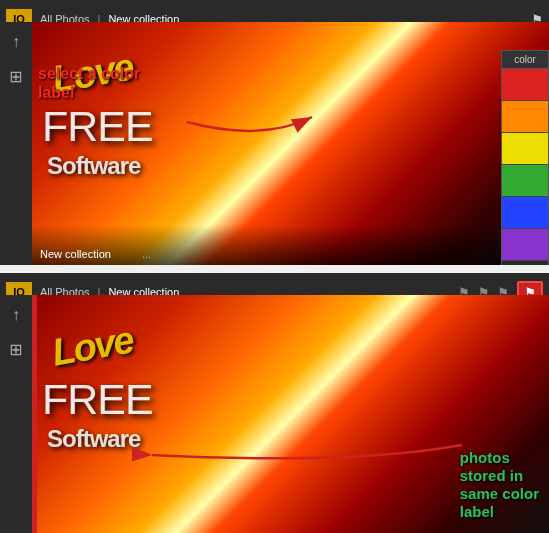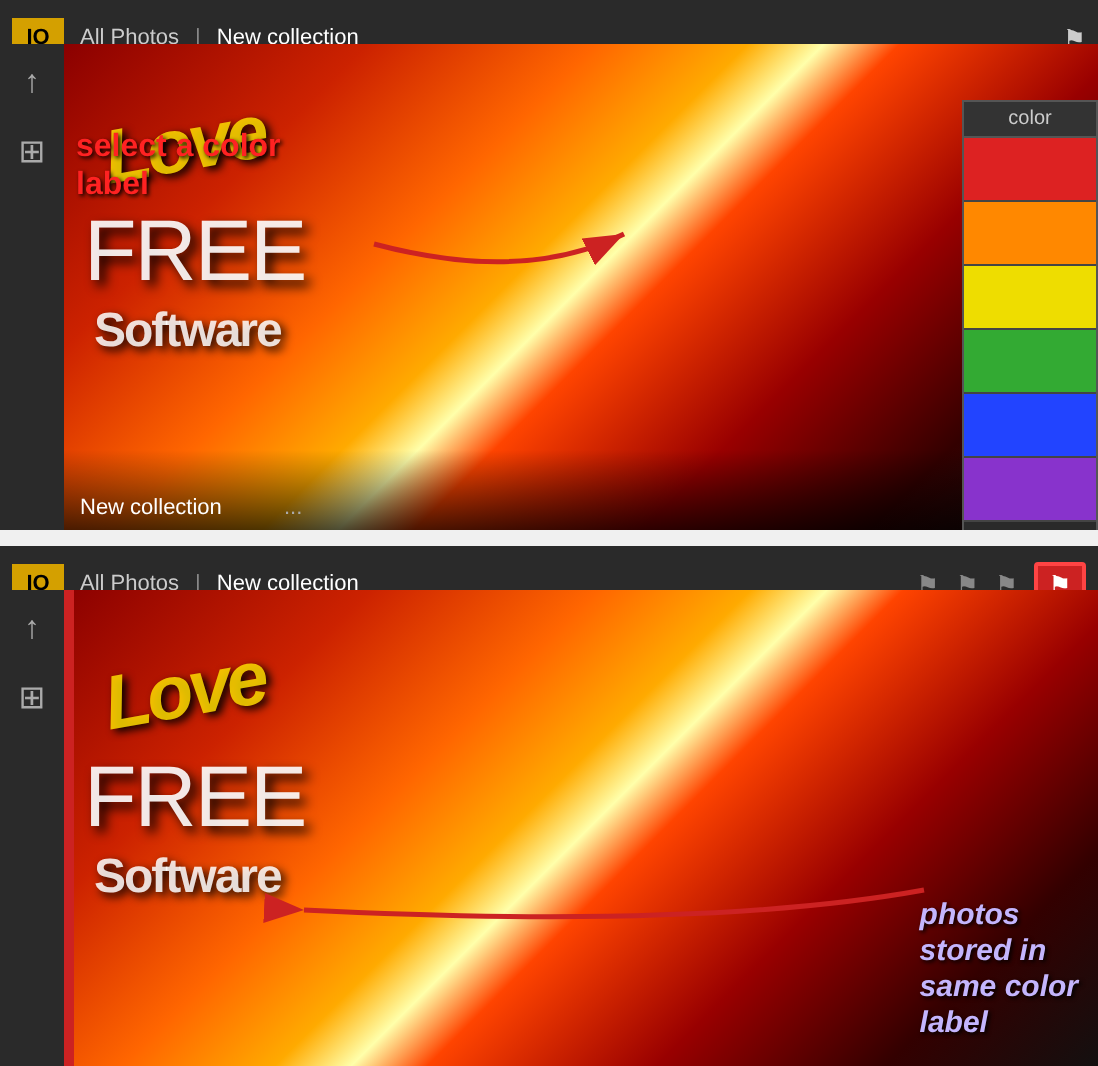--- a/index.html
+++ b/index.html
@@ -217,21 +217,21 @@
       color: #ccc;
       font-size: 12px;
       cursor: pointer;
     }
 
     
     .color-picker-panel {
       position: absolute;
       right: 0;
       top: 28px;
-      width: 68px;
+      width: 48px;
       background: #333;
       border: 1px solid #555;
       z-index: 100;
     }
 
     .color-picker-header {
       text-align: center;
       color: #ccc;
       font-size: 10px;
       padding: 3px 0;
@@ -278,22 +278,21 @@
       font-size: 14px;
       line-height: 1.2;
       text-shadow: 1px 1px 2px #000;
     }
 
     .annotation-label.red-text {
       color: #ff2222;
     }
 
     .annotation-label.pink-text {
-      color: #c4b5fd;
-      font-style: italic;
+      color: #22c55e;
     }
 
     
     .arrow-svg {
       position: absolute;
       pointer-events: none;
     }
 
     
     .panel-bottom .content-area {

